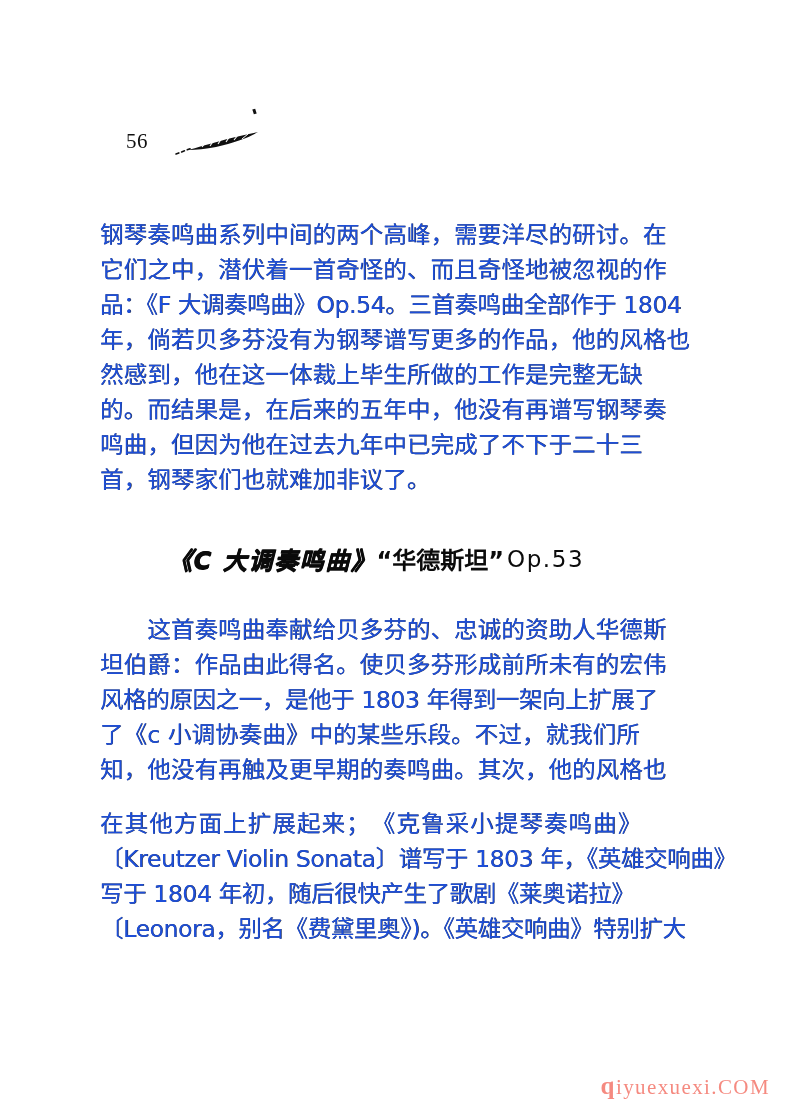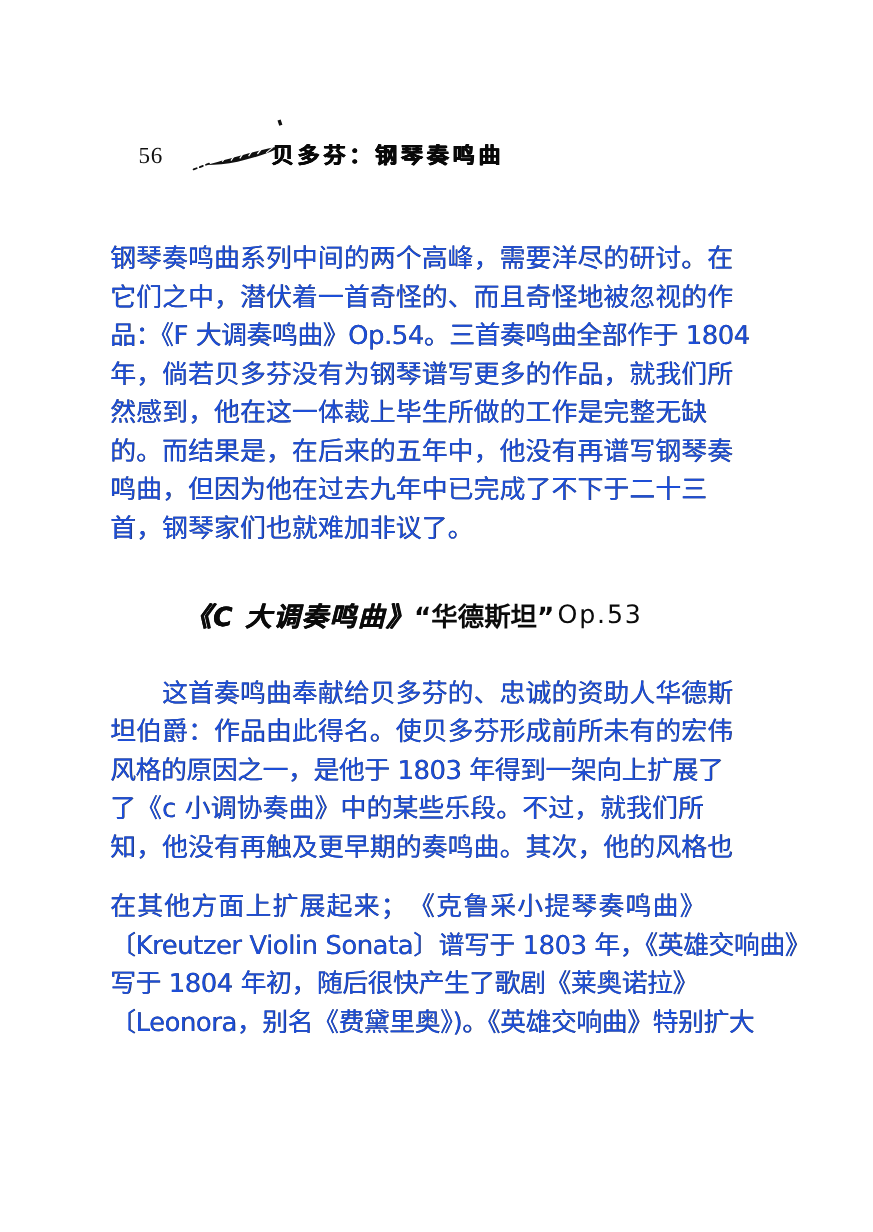--- a/index.html
+++ b/index.html
@@ -168,28 +168,27 @@
 
     <div class="header-ornament">
       <svg width="92" height="26" viewBox="0 0 92 26" aria-hidden="true">
         <path d="M4 24 L12 21 L20 18" stroke="#101010" stroke-width="1.6" fill="none" stroke-linecap="round" stroke-dasharray="3 3"></path>
         <path d="M16 20 C34 15, 56 8, 86 2 C78 7, 62 13, 44 17 C34 19, 24 20, 16 20 Z" fill="#101010"></path>
         <path d="M30 17 L34 12 M38 16 L42 10 M46 14 L50 8 M54 12 L58 6 M62 10 L66 5" stroke="#ffffff" stroke-width="1.1" fill="none"></path>
         <path d="M70 9 L76 4" stroke="#ffffff" stroke-width="1" fill="none"></path>
       </svg>
     </div>
 
-    <div class="header-title">贝多芬：钢琴奏鸣曲</div>
   </div>
 
   <div class="body-block" id="para1">
     <div class="line">钢琴奏鸣曲系列中间的两个高峰，需要洋尽的研讨。在</div>
     <div class="line">它们之中，潜伏着一首奇怪的、而且奇怪地被忽视的作</div>
     <div class="line tight">品：《F 大调奏鸣曲》Op.54。三首奏鸣曲全部作于 1804</div>
-    <div class="line">年，倘若贝多芬没有为钢琴谱写更多的作品，就我们所</div>
+    <div class="line">年，倘若贝多芬没有为钢琴谱写更多的作品，他的风格也</div>
     <div class="line">然感到，他在这一体裁上毕生所做的工作是完整无缺</div>
     <div class="line">的。而结果是，在后来的五年中，他没有再谱写钢琴奏</div>
     <div class="line">鸣曲，但因为他在过去九年中已完成了不下于二十三</div>
     <div class="line">首，钢琴家们也就难加非议了。</div>
   </div>
 
   <div class="section-heading">
     <span class="sh-cjk">《C 大调奏鸣曲》</span><span class="sh-quote">“华德斯坦”</span><span class="sh-opus">Op.53</span>
   </div>
 
@@ -198,14 +197,17 @@
     <div class="line">坦伯爵：作品由此得名。使贝多芬形成前所未有的宏伟</div>
     <div class="line tight">风格的原因之一，是他于 1803 年得到一架向上扩展了</div>
     <div class="line">了《c 小调协奏曲》中的某些乐段。不过，就我们所</div>
     <div class="line">知，他没有再触及更早期的奏鸣曲。其次，他的风格也</div>
     <div class="line loose">在其他方面上扩展起来；　《克鲁采小提琴奏鸣曲》</div>
     <div class="line tight">〔Kreutzer Violin Sonata〕谱写于 1803 年，《英雄交响曲》</div>
     <div class="line tight">写于 1804 年初，随后很快产生了歌剧《莱奥诺拉》</div>
     <div class="line tight">〔Leonora，别名《费黛里奥》)。《英雄交响曲》特别扩大</div>
   </div>
 
+  <div class="watermark" id="watermark" style="color: rgb(245, 138, 128);">
+    <span class="wm-lead">q</span><span>iyuexuexi.COM</span>
+  </div>
 
 </div>
 
 </body></html>

